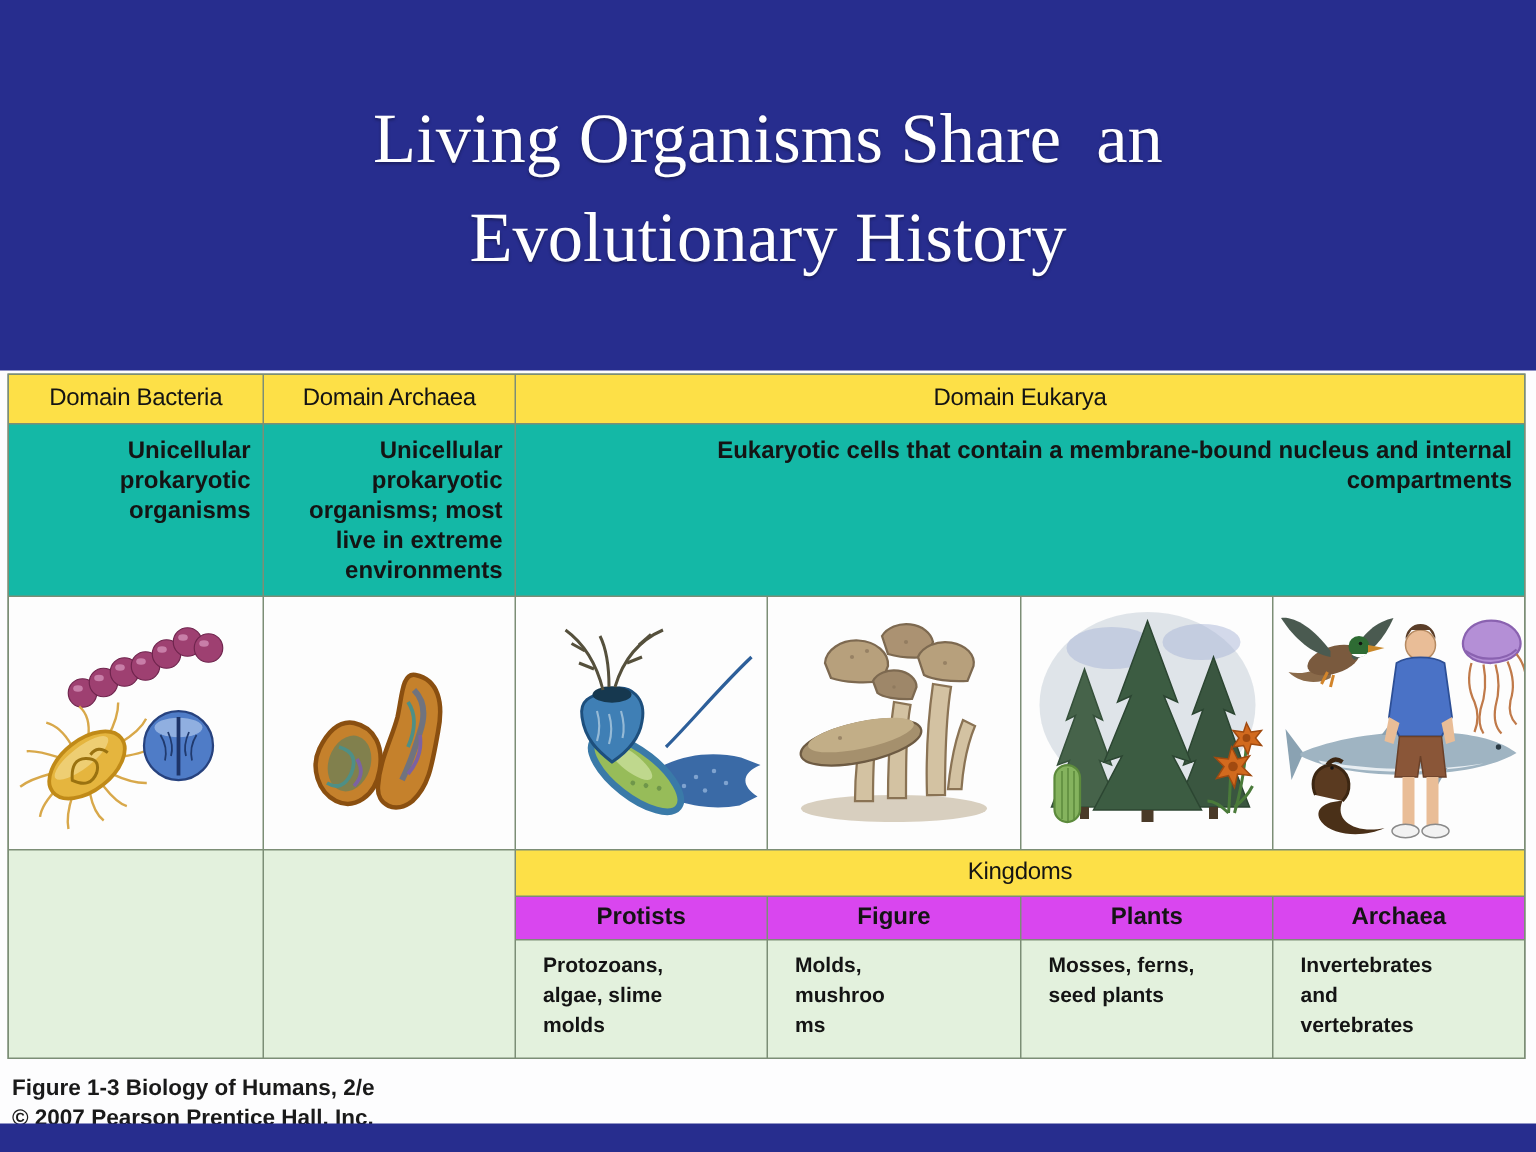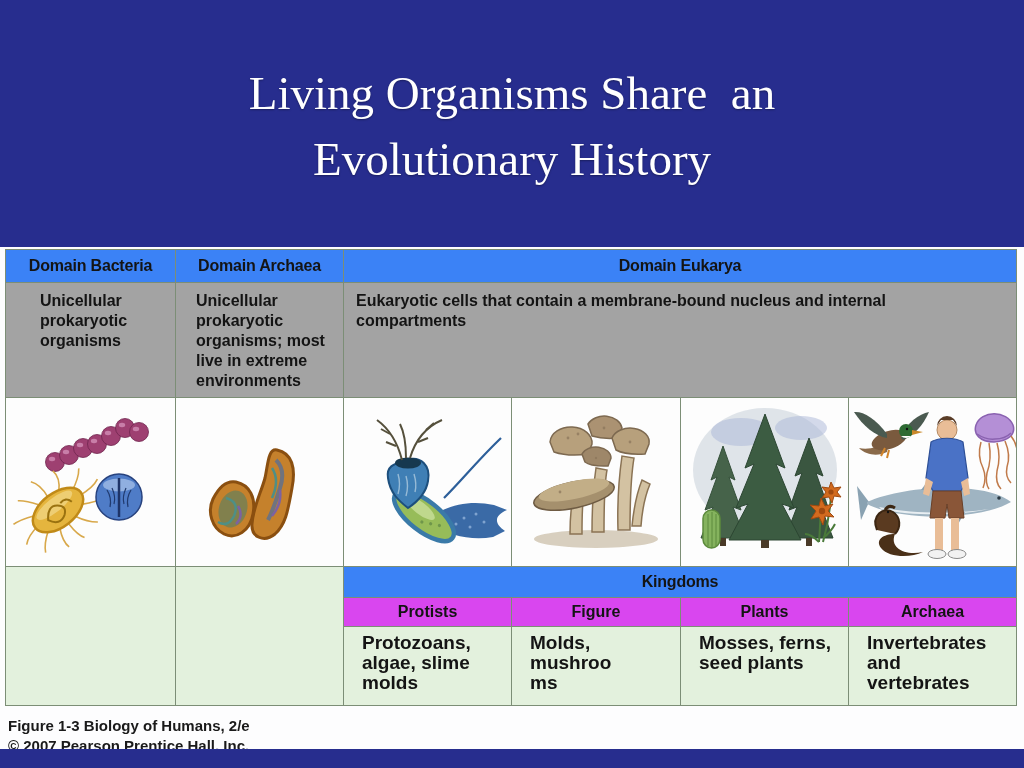--- a/index.html
+++ b/index.html
@@ -12,30 +12,30 @@
            font-family:"Liberation Serif", serif; font-size:47px; line-height:66px; }
   .title div { white-space:pre-wrap; text-shadow:0 1px 2px rgba(0,0,0,.35); }
 
   
   .domain-table { position:absolute; left:5px; top:249px;
                   display:grid;
                   grid-template-columns:169px 167px 167px 168px 167px 167px;
                   grid-template-rows:32px 114px 168px 30px 28px 78px;
                   gap:1px; background:#7c8e76; border:1px solid #7c8e76; }
   .cell { color:#141414; }
-  .hdr   { background:#3b82f6; display:flex; align-items:center; justify-content:center;
-           font-weight:bold; font-size:16px; letter-spacing:-0.2px; }
-  .desc  { background:#a3a3a3; font-weight:bold; font-size:16px; line-height:20px;
-           padding:8px 8px 0 12px; white-space:pre-line; }
+  .hdr   { background:#fde047; display:flex; align-items:center; justify-content:center;
+           font-weight:normal; font-size:16px; letter-spacing:-0.2px; }
+  .desc  { background:#14b8a6; font-weight:bold; font-size:16px; line-height:20px;
+           padding:8px 8px 0 12px; white-space:pre-line;text-align:right; }
   .img-cell { background:#fdfdfd; overflow:hidden; }
   .img-cell svg { display:block; width:100%; height:100%; }
   .blank { background:#e3f1dd; }
   .kname { background:#d946ef; display:flex; align-items:center; justify-content:center;
            font-weight:bold; font-size:16px; }
-  .kmem  { background:#e3f1dd; font-weight:bold; font-size:19px; line-height:20px;
+  .kmem  { background:#e3f1dd; font-weight:bold; font-size:14px; line-height:20px;
            padding:6px 6px 0 18px; white-space:pre-line; }
 
   .c1{grid-column:1} .c2{grid-column:2} .c3{grid-column:3} .c4{grid-column:4}
   .c5{grid-column:5} .c6{grid-column:6}
   .r1{grid-row:1} .r2{grid-row:2} .r3{grid-row:3} .r4{grid-row:4} .r5{grid-row:5} .r6{grid-row:6}
   .span-euk{grid-column:3 / 7}
   .span-bottom{grid-row:4 / 7}
   .pad-bact{padding-left:34px;}
   .pad-arch{padding-left:20px;}
 

